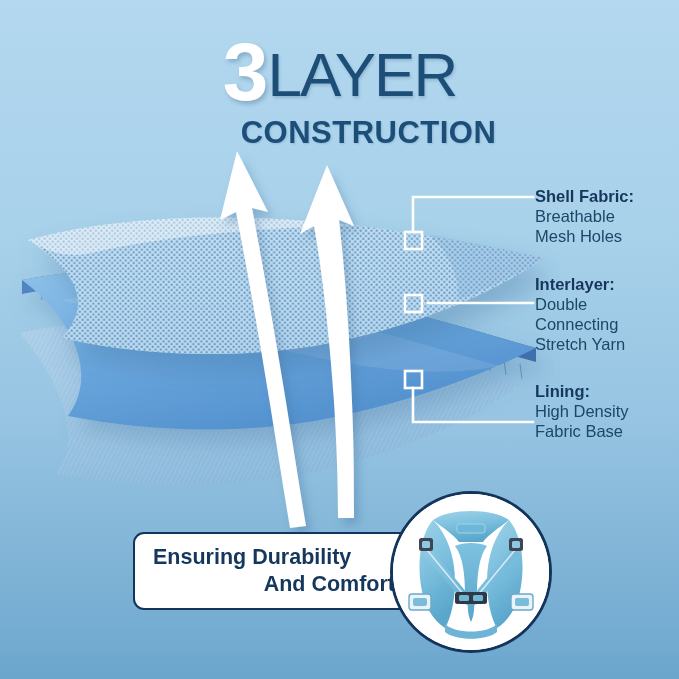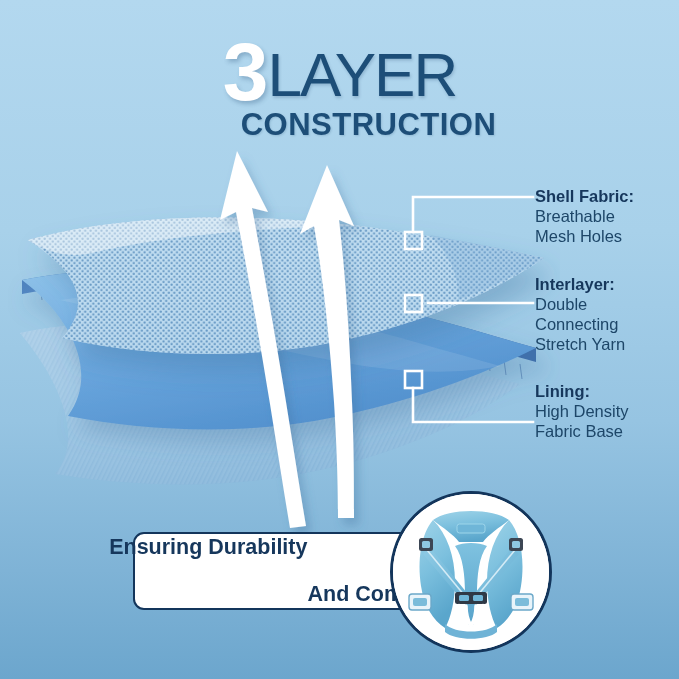--- a/index.html
+++ b/index.html
@@ -29,21 +29,21 @@
     text-shadow:2px 3px 4px rgba(40,80,120,0.30);
     position:relative; top:4px;
   }
   .t-layer {
     font-size:62px; font-weight:normal; color:#1d4e78;
     letter-spacing:-2px;
     text-shadow:1px 2px 3px rgba(30,70,110,0.22);
   }
   .t-construction {
     font-size:31px; font-weight:bold; color:#1d4e78;
-    letter-spacing:0.5px; margin-top:8px; padding-left:58px;
+    letter-spacing:0.5px; margin-top:16px; padding-left:58px;
     text-shadow:1px 1px 2px rgba(30,70,110,0.18);
   }
 
   
   #fabric-stack { position:absolute; left:0; top:140px; width:560px; height:360px; }
 
   
   #airflow-arrows { position:absolute; left:190px; top:140px; width:220px; height:400px; }
 
   
@@ -60,21 +60,21 @@
   #callout-interlayer{ left:535px; top:274px; }
   #callout-lining    { left:535px; top:381px; }
 
   #connectors { position:absolute; left:0; top:0; width:679px; height:679px; }
 
   
   #tagline-banner {
     position:absolute; left:133px; top:532px;
     width:280px; height:78px;
     background:#ffffff; border:2.5px solid #13355b; border-radius:11px;
-    display:flex; flex-direction:row; justify-content:center;
+    display:flex; flex-direction:column; justify-content:center;
     align-items:flex-end; padding:0 16px 0 18px;
   }
   #tagline-banner .tl-line {
     font-size:21.5px; font-weight:bold; color:#16375c;
     line-height:1.24; white-space:nowrap;
   }
   #tagline-banner .tl-line.l1 { align-self:flex-start; }
 
   
   #product-circle {

